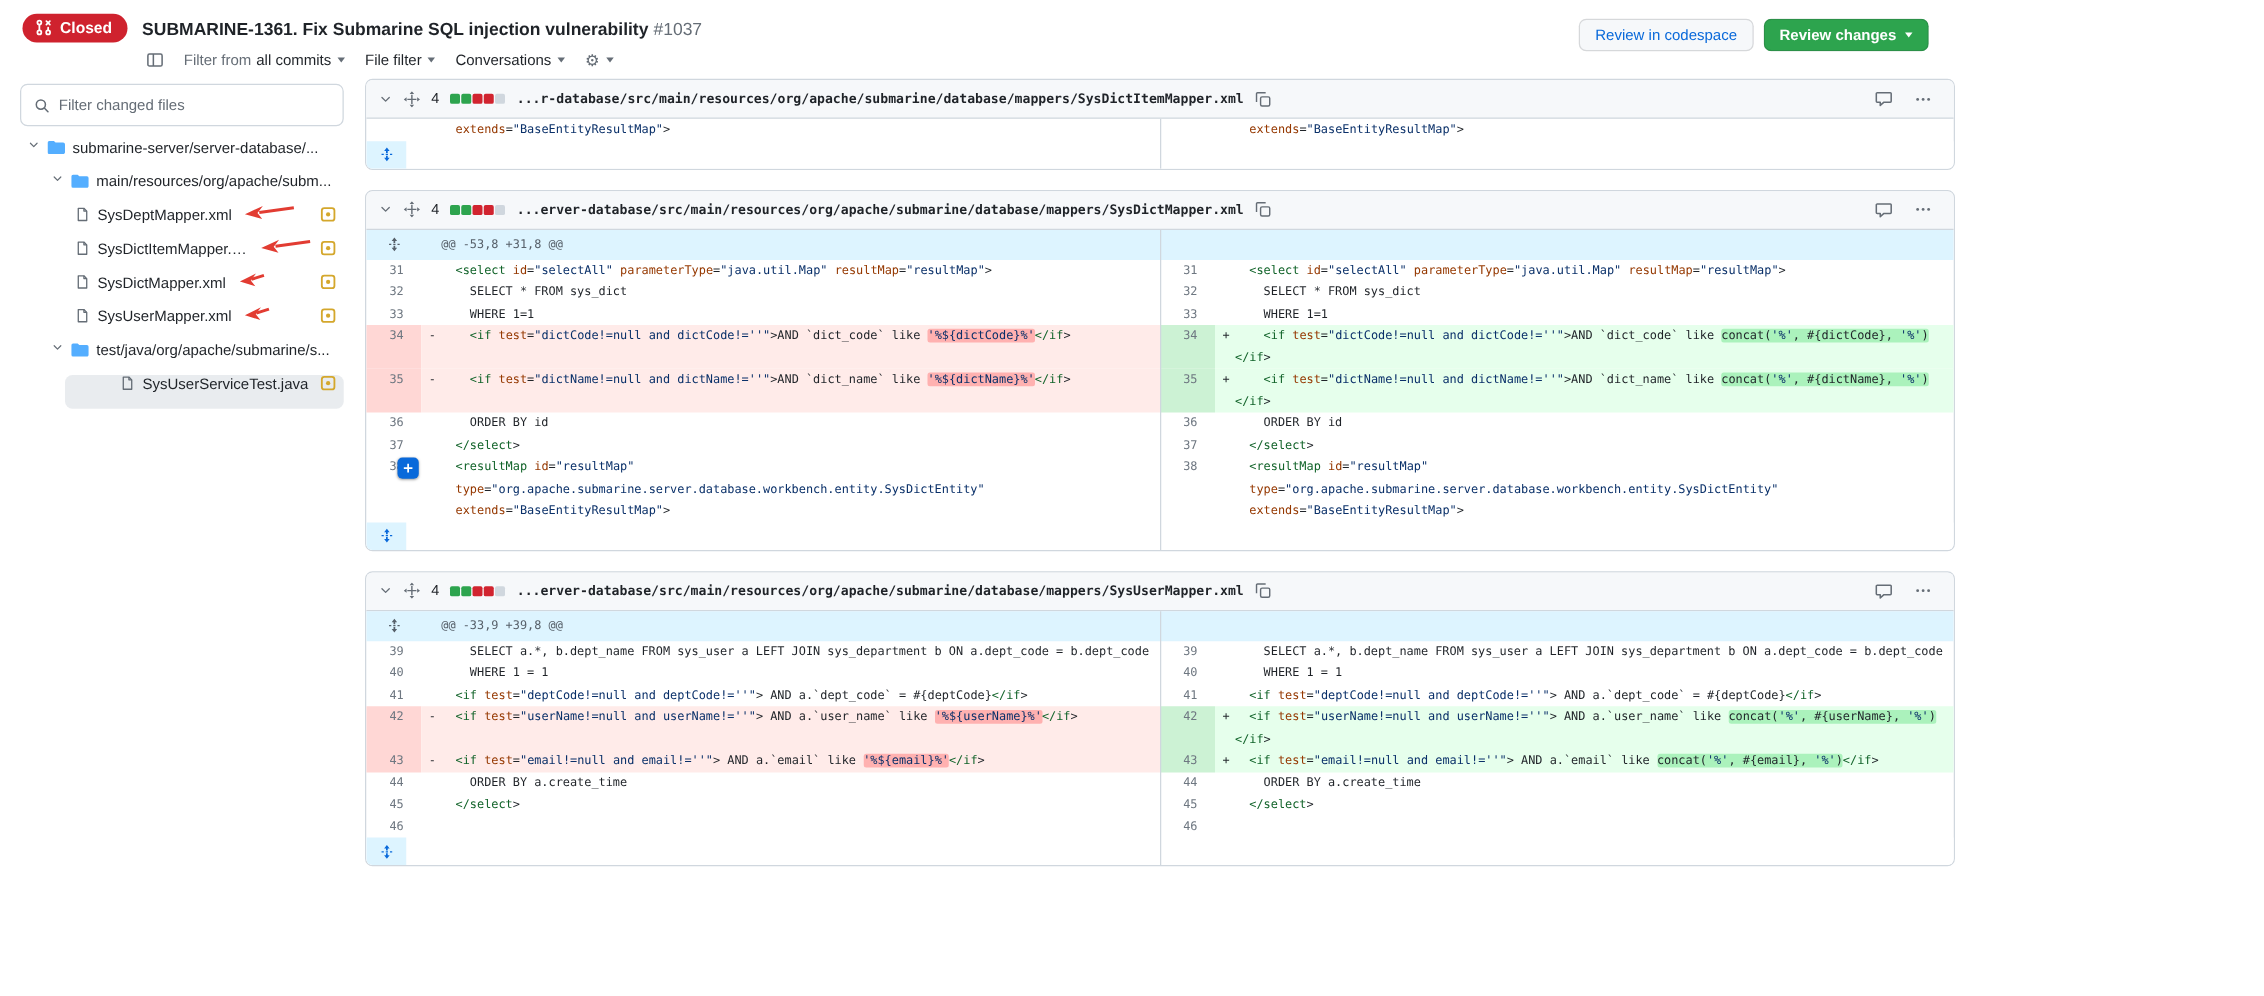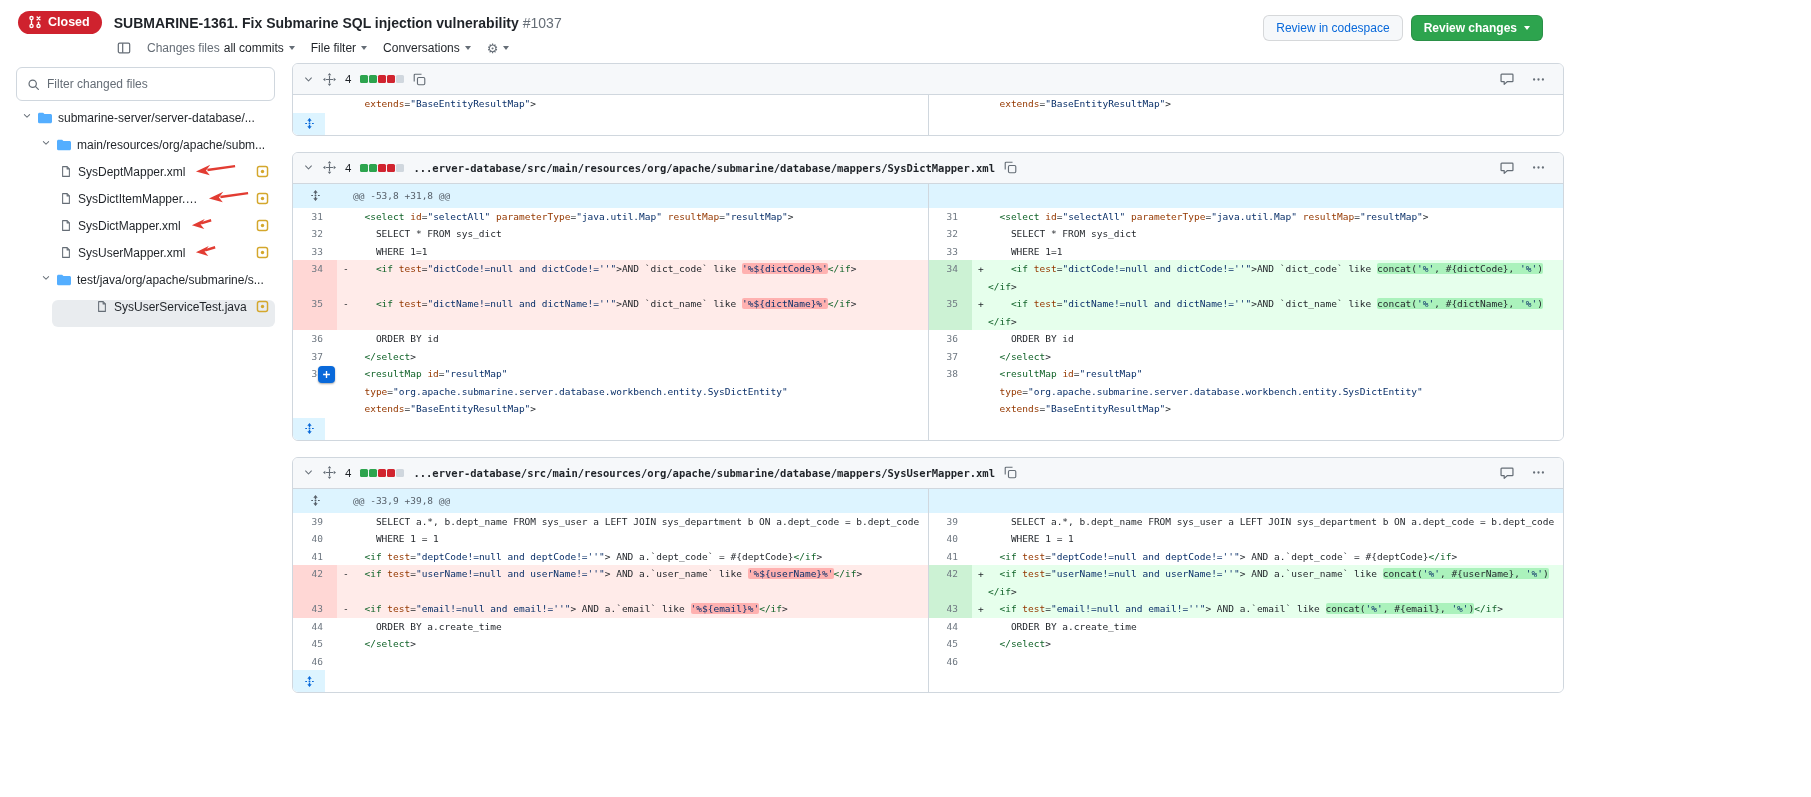--- a/index.html
+++ b/index.html
@@ -117,21 +117,21 @@
     </div>
   </div>
   <div class="row2">
     <span class="ico">
       <svg width="14" height="14" viewBox="0 0 16 16" fill="none" stroke="#656d76" stroke-width="1.4">
         <rect x="1.5" y="2.5" width="13" height="11" rx="1.5"></rect>
           <path d="M6.5 2.5v11"></path>
       </svg>
     </span>
     <span class="tb-item">
-      <span class="muted">Changes files</span>
+      <span class="muted">Filter from</span>
       <span class="strong">all commits</span>
       <span class="caret"></span>
     </span>
     <span class="tb-item">
       <span class="strong">File filter</span>
       <span class="caret"></span>
     </span>
     <span class="tb-item">
       <span class="strong">Conversations</span>
       <span class="caret"></span>
@@ -310,20 +310,21 @@
             </svg>
           </span>
           <span class="fh-count">4</span>
           <span class="fh-squares">
             <span class="sq sq-add"></span>
             <span class="sq sq-add"></span>
             <span class="sq sq-del"></span>
             <span class="sq sq-del"></span>
             <span class="sq sq-neutral"></span>
           </span>
+          <span class="fh-path">...r-database/src/main/resources/org/apache/submarine/database/mappers/SysDictItemMapper.xml</span>
           <span class="ico">
             <svg width="13" height="13" viewBox="0 0 16 16" fill="none" stroke="#656d76" stroke-width="1.4" stroke-linejoin="round">
               <rect x="5.5" y="5.5" width="9" height="9" rx="1.5"></rect>
               <path d="M10.5 1.5h-8a1 1 0 0 0-1 1v8"></path>
             </svg>
           </span>
           <span class="fh-right">
             <span class="ico">
               <svg width="14" height="14" viewBox="0 0 16 16" fill="none" stroke="#656d76" stroke-width="1.4" stroke-linejoin="round">
                 <path d="M2 2.5h12a.8.8 0 0 1 .8.8v7a.8.8 0 0 1-.8.8H8.2l-3.4 3v-3H2a.8.8 0 0 1-.8-.8v-7A.8.8 0 0 1 2 2.5z"></path>

